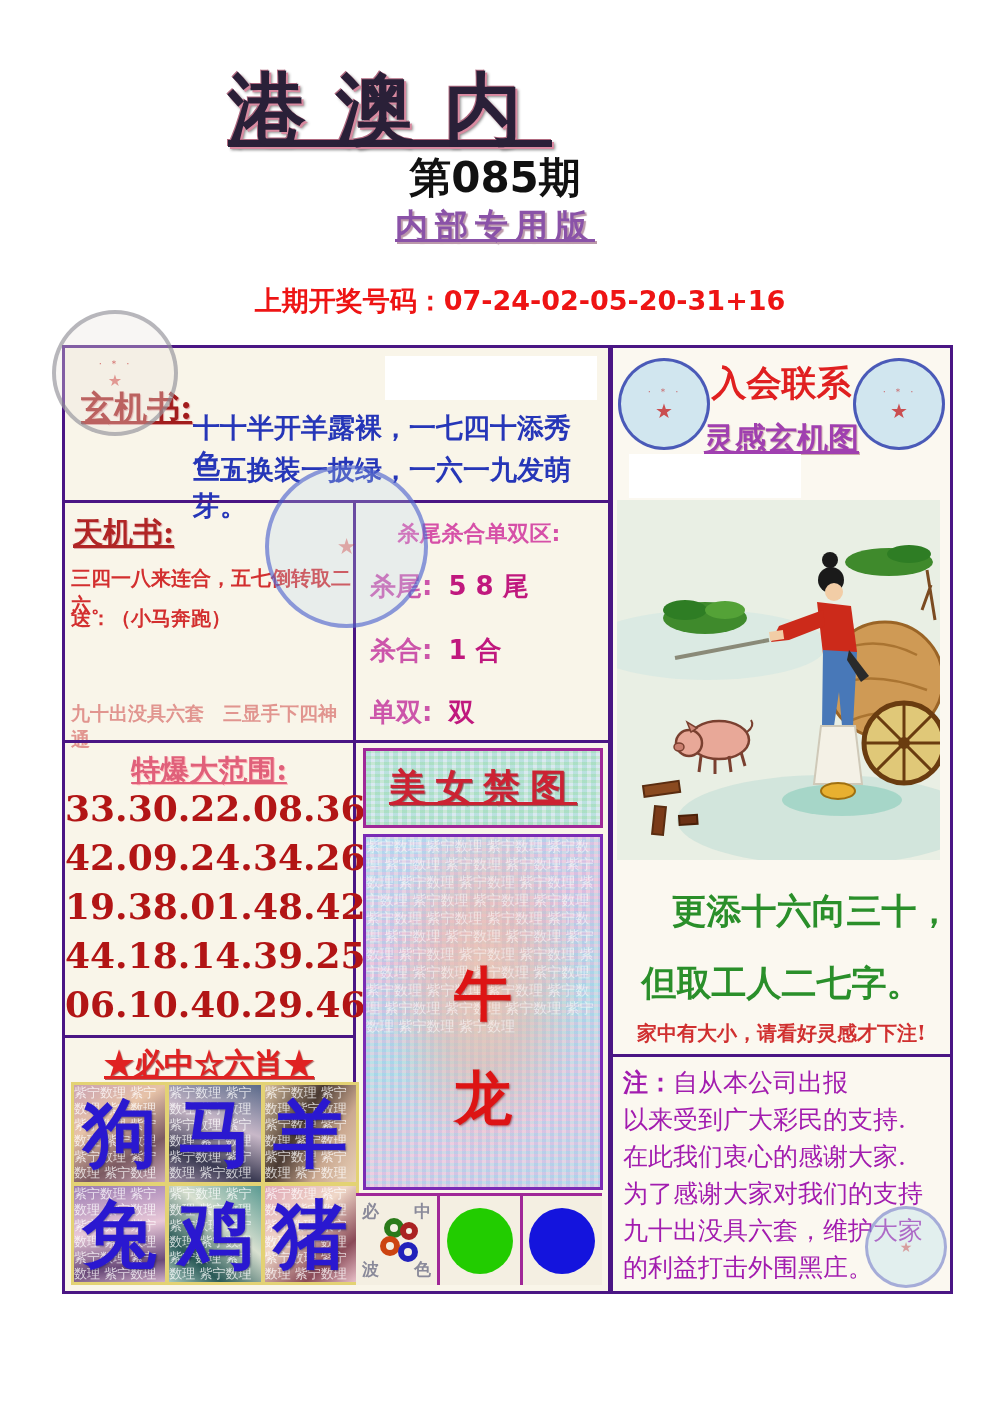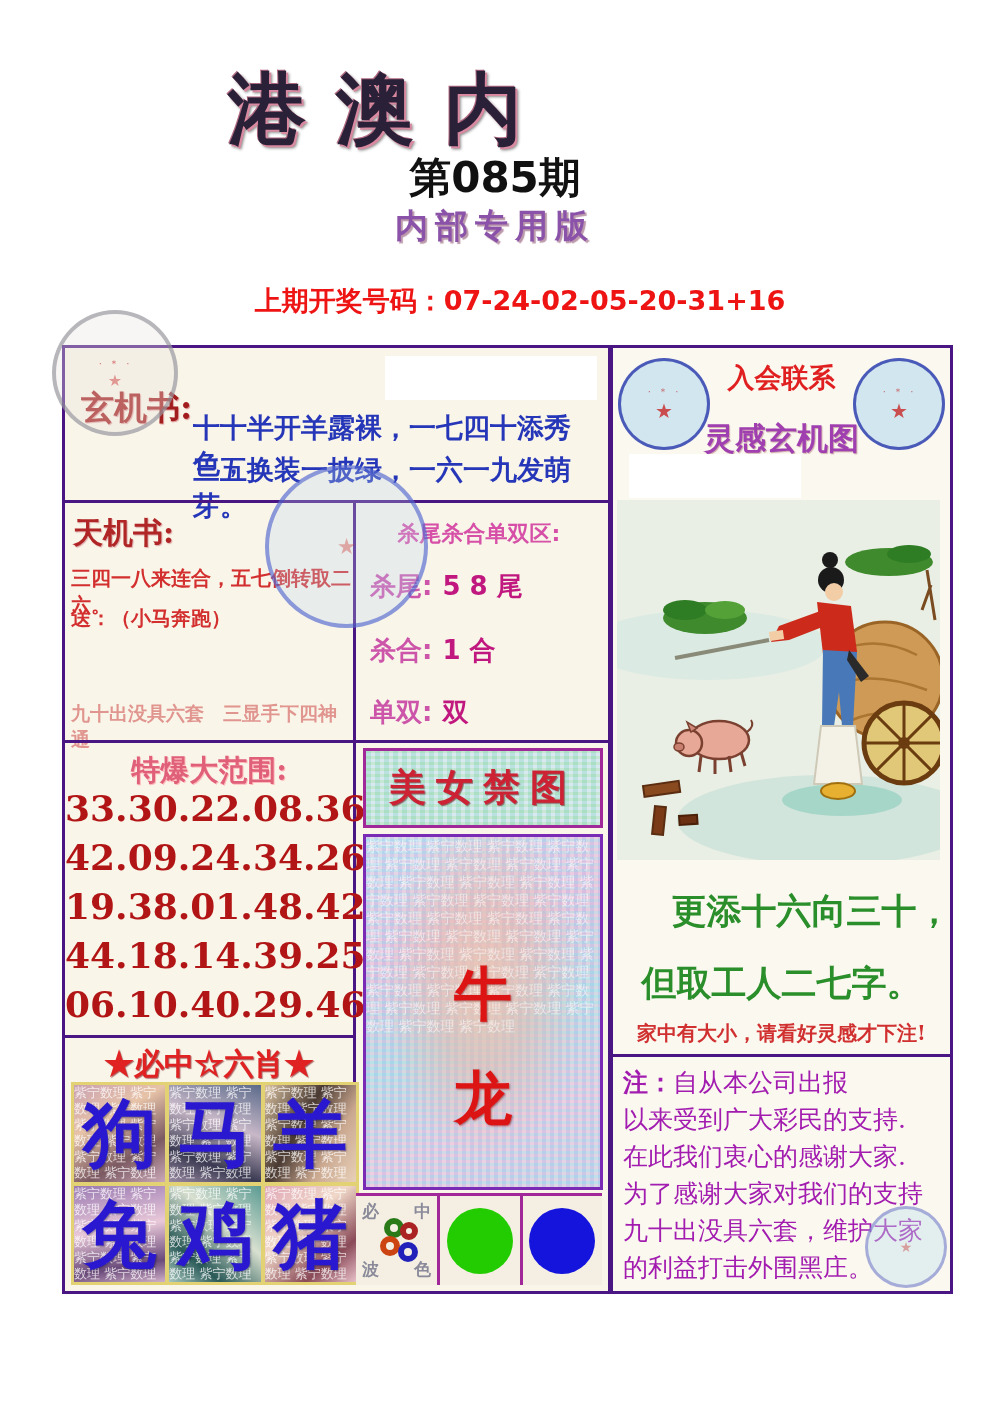--- a/index.html
+++ b/index.html
@@ -1,18 +1,18 @@
 <!DOCTYPE html>
 <html><head>
 <meta charset="utf-8">
 <style>
   html,body{margin:0;padding:0;}
   body{width:1000px;height:1414px;background:#ffffff;font-family:"DejaVu Sans",sans-serif;position:relative;overflow:hidden;}
   .abs{position:absolute;}
-  .serif{font-family:"DejaVu Serif",serif;}
+  .serif{font-family:"DejaVu Serif",serif;text-decoration:underline;}
   .ctr{text-align:center;}
 
   
   .main-title{top:58px;left:130px;width:520px;font-size:78px;font-weight:bold;letter-spacing:30px;
     color:#2a2038;text-shadow:2px 2px 0 #d98aa0,-1px -1px 0 #b06a80,3px 3px 3px #888;}
   .issue{top:150px;left:245px;width:500px;font-size:42px;font-weight:bold;color:#111;}
   .edition{top:204px;left:245px;width:500px;font-size:33px;font-weight:bold;letter-spacing:7px;
     color:#8a52a8;text-shadow:2px 2px 1px #b9a;}
   .lastdraw{top:283px;left:240px;width:560px;font-size:27px;font-weight:bold;color:#ee1414;}
 
@@ -29,21 +29,21 @@
 
   
   .tj-label{left:8px;top:10px;font-size:30px;font-weight:bold;color:#b02525;text-shadow:1px 1px 1px #daa;}
   .tj-line{left:6px;width:290px;font-size:20px;font-weight:bold;color:#d32f2f;}
   .tj-faded{left:6px;width:280px;font-size:19px;font-weight:bold;color:rgba(205,70,70,0.55);filter:blur(0.7px);}
 
   
   .sq-title{top:16px;left:0;width:100%;font-size:22px;font-weight:bold;color:#d650a8;}
   .sq-row{left:14px;font-size:26px;font-weight:bold;}
   .sq-row .lb{color:#cc55aa;}
-  .sq-row .vl{color:#c0187e;margin-left:10px;}
+  .sq-row .vl{color:#c0187e;margin-left:16px;}
 
   
   .tb-title{top:8px;left:0;width:100%;font-size:29px;font-weight:bold;color:#e0607a;text-shadow:1px 1px 0 #fbb;}
   .tb-row{left:0;width:100%;font-size:36px;font-weight:bold;color:#b21515;font-family:"DejaVu Serif",serif;}
 
   
   .bz-title{top:6px;left:0;width:100%;font-size:30px;font-weight:bold;color:#e02222;text-shadow:1px 1px 1px #a66;}
   .agrid{display:grid;grid-template-columns:repeat(3,1fr);grid-template-rows:repeat(2,1fr);gap:4px;background:#e3d274;padding:3px;box-sizing:border-box;}
   .acell{position:relative;overflow:hidden;display:flex;align-items:center;justify-content:center;}
   .acell .big{font-size:74px;font-weight:bold;color:#2a18d0;text-shadow:1px 1px 2px rgba(0,0,60,.4);z-index:2;line-height:1;}
@@ -68,21 +68,21 @@
   .photo .wm{font-size:14px;line-height:18px;color:rgba(255,255,255,.55);}
   .ox-char{left:0;width:100%;font-size:58px;font-weight:bold;color:#dd1414;text-shadow:1px 1px 2px rgba(120,0,0,.5);z-index:3;line-height:1;}
   .strip{display:flex;border-top:3px solid #a02898;box-sizing:border-box;background:#f4efe2;}
   .strip .cell{position:relative;border-right:3px solid #a02898;box-sizing:border-box;display:flex;align-items:center;justify-content:center;}
   .strip .cell:last-child{border-right:none;}
   .bose-ch{position:absolute;font-size:17px;color:#8a8a9a;font-weight:bold;}
   .ring{position:absolute;border-radius:50%;box-sizing:border-box;}
   .ball{border-radius:50%;width:66px;height:66px;}
 
   
-  .join{top:12px;left:0;width:100%;font-size:27px;font-weight:bold;color:#e02020;}
+  .join{top:12px;left:0;width:100%;font-size:35px;font-weight:bold;color:#e02020;}
   .insp{top:70px;left:0;width:100%;font-size:31px;font-weight:bold;color:#a040b0;text-shadow:1px 1px 1px #caa;}
   .poem{left:0;width:100%;font-size:35px;font-weight:bold;color:#2a8f2a;font-family:"DejaVu Serif",serif;}
   .tip{left:0;width:100%;font-size:20px;font-weight:bold;color:#d03030;font-family:"DejaVu Serif",serif;}
   .note{left:10px;width:315px;font-size:25px;line-height:37px;color:#a21caf;font-family:"DejaVu Serif",serif;}
   .note .nl{display:block;}
 
   
   .stamp{border-radius:50%;display:flex;align-items:center;justify-content:center;flex-direction:column;pointer-events:none;}
   .stamp .star{color:rgba(200,40,40,.8);}
   .stamp-gray{border:4px solid rgba(130,130,140,.55);background:rgba(235,230,224,.35);}

